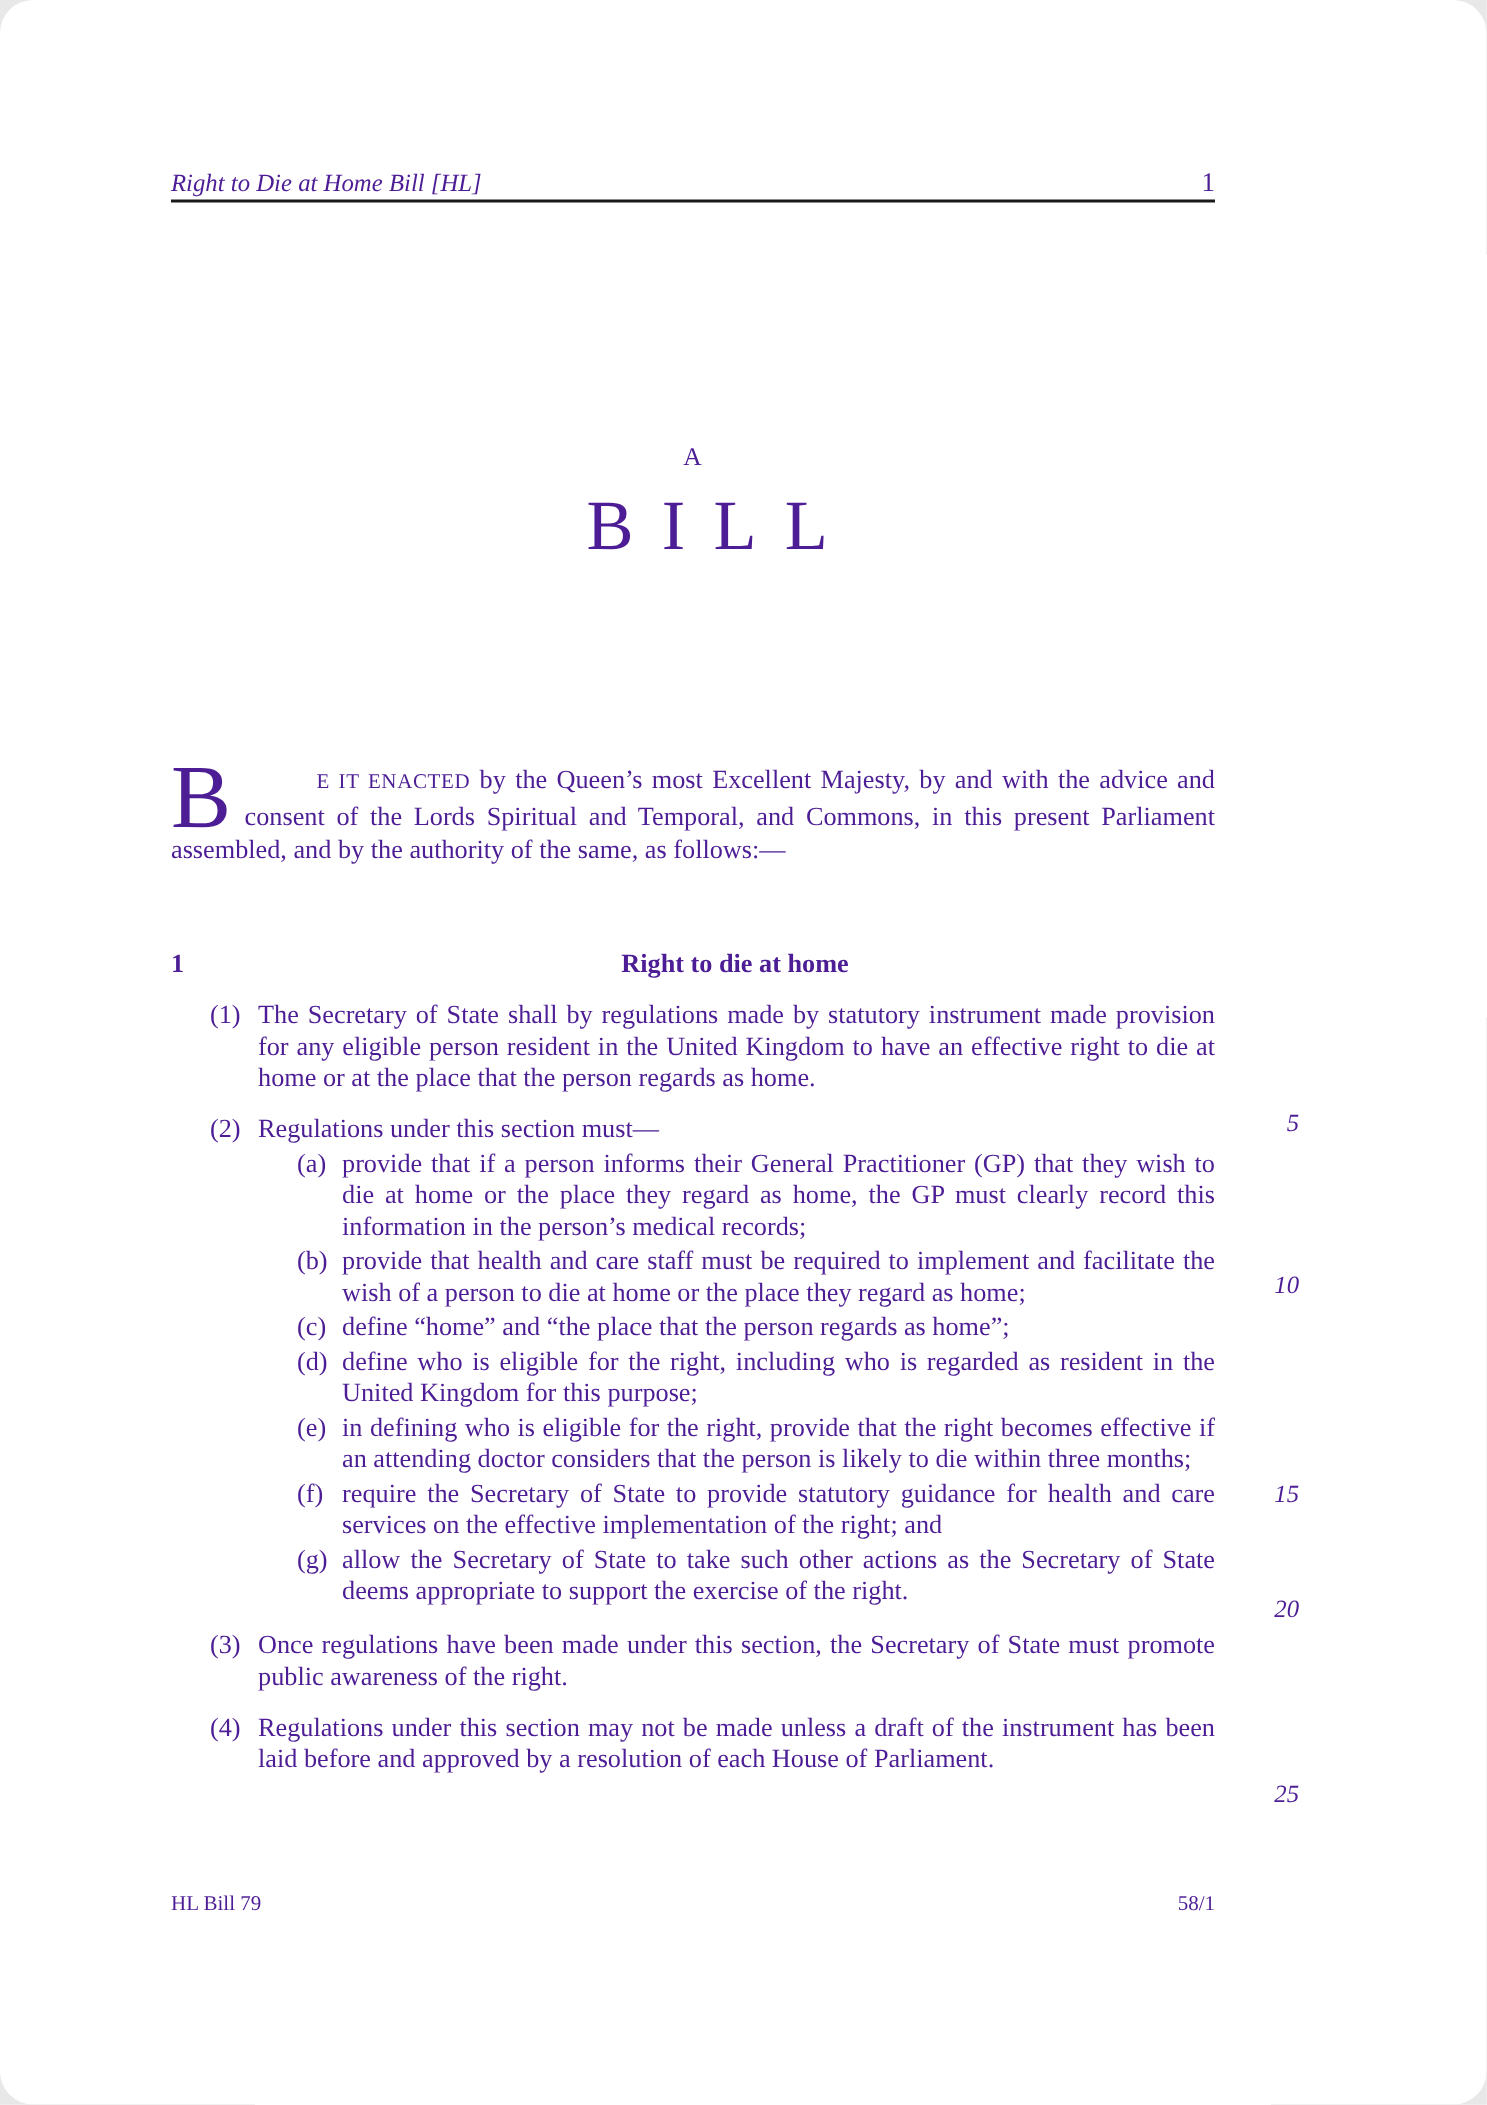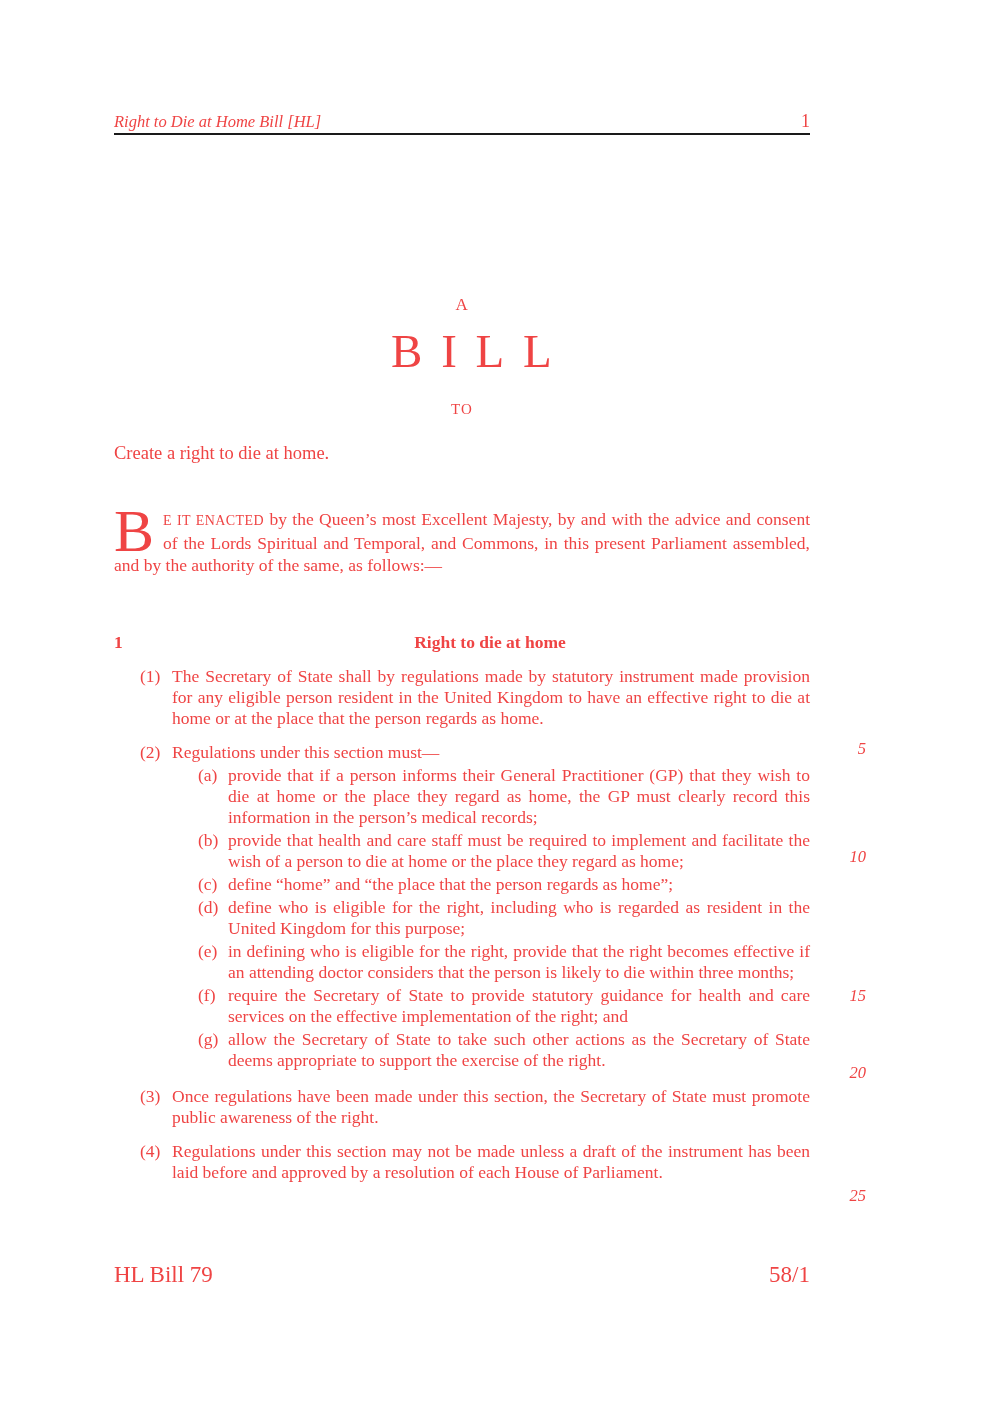--- a/index.html
+++ b/index.html
@@ -3,22 +3,23 @@
 <meta charset="utf-8">
 <style>
   html, body { margin: 0; padding: 0; background: #e8e8e8; }
   .page {
     position: relative;
     width: 991px;
     height: 1403px;
     margin: 0 auto;
     background: #ffffff;
     font-family: "Liberation Serif", "DejaVu Serif", serif;
-    color: #ef4444;
+    color: #4c1d95;
     overflow: hidden;
+    border-radius: 22px;
   }
   
   .running-header {
     position: absolute;
     left: 114px; width: 696px; top: 111px;
     display: flex; justify-content: space-between; align-items: baseline;
   }
   .hdr-title { font-style: italic; font-size: 16.5px; }
   .hdr-page  { font-size: 18px; }
   .header-rule {
@@ -42,21 +43,21 @@
   
   .enacting {
     position: absolute; left: 114px; width: 696px; top: 508px;
     margin: 0; font-size: 17.5px; line-height: 22px; text-align: justify;
   }
   .dropcap {
     float: left;
     font-size: 60px; line-height: 44px;
     margin: 1px 9px 0 0;
   }
-  .smallcaps { font-size: 0.8em; letter-spacing: 0.03em; }
+  .smallcaps { font-size: 0.8em; letter-spacing: 0.03em; margin-left: 48px; }
   
   .clause {
     position: absolute; left: 114px; width: 696px; top: 632px;
     font-size: 17.5px; line-height: 21px;
   }
   .clause-head { display: flex; font-weight: bold; }
   .clause-num  { flex: 0 0 56px; }
   .clause-title{ flex: 1; text-align: center; }
   .ss { display: flex; margin-top: 13px; }
   .ss-num {
@@ -70,39 +71,37 @@
   .p-text { flex: 1; text-align: justify; }
   
   .linenum {
     position: absolute; right: 125px;
     font-style: italic; font-size: 16.5px;
   }
   
   .footer {
     position: absolute; left: 114px; width: 696px; top: 1262px;
     display: flex; justify-content: space-between; align-items: baseline;
-    font-size: 23px;
+    font-size: 14px;
   }
 </style>
 </head>
 <body>
 
 <div class="page">
 
   <div class="running-header">
     <span class="hdr-title">Right to Die at Home Bill [HL]</span>
     <span class="hdr-page">1</span>
   </div>
   <div class="header-rule"></div>
 
   <div class="masthead mast-a">A</div>
   <div class="masthead mast-bill">BILL</div>
-  <div class="masthead mast-to">TO</div>
 
-  <div class="long-title">Create a right to die at home.</div>
 
   <p class="enacting"><span class="dropcap">B</span><span class="smallcaps">E IT ENACTED</span><span> by the Queen’s most Excellent Majesty, by and with the advice and consent of the Lords Spiritual and Temporal, and Commons, in this present Parliament assembled, and by the authority of the same, as follows:—</span></p>
 
   <div class="clause">
 
     <div class="clause-head">
       <span class="clause-num">1</span>
       <span class="clause-title">Right to die at home</span>
     </div>
 

